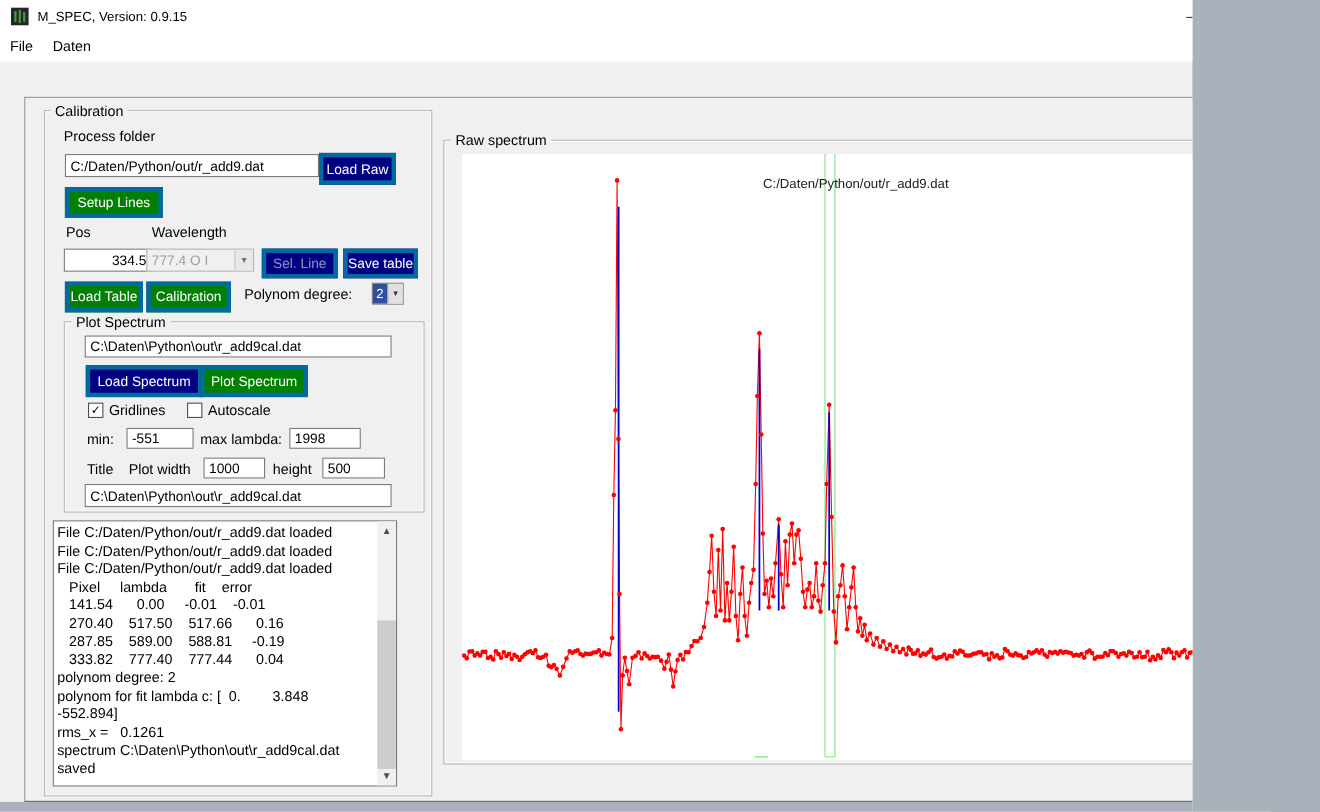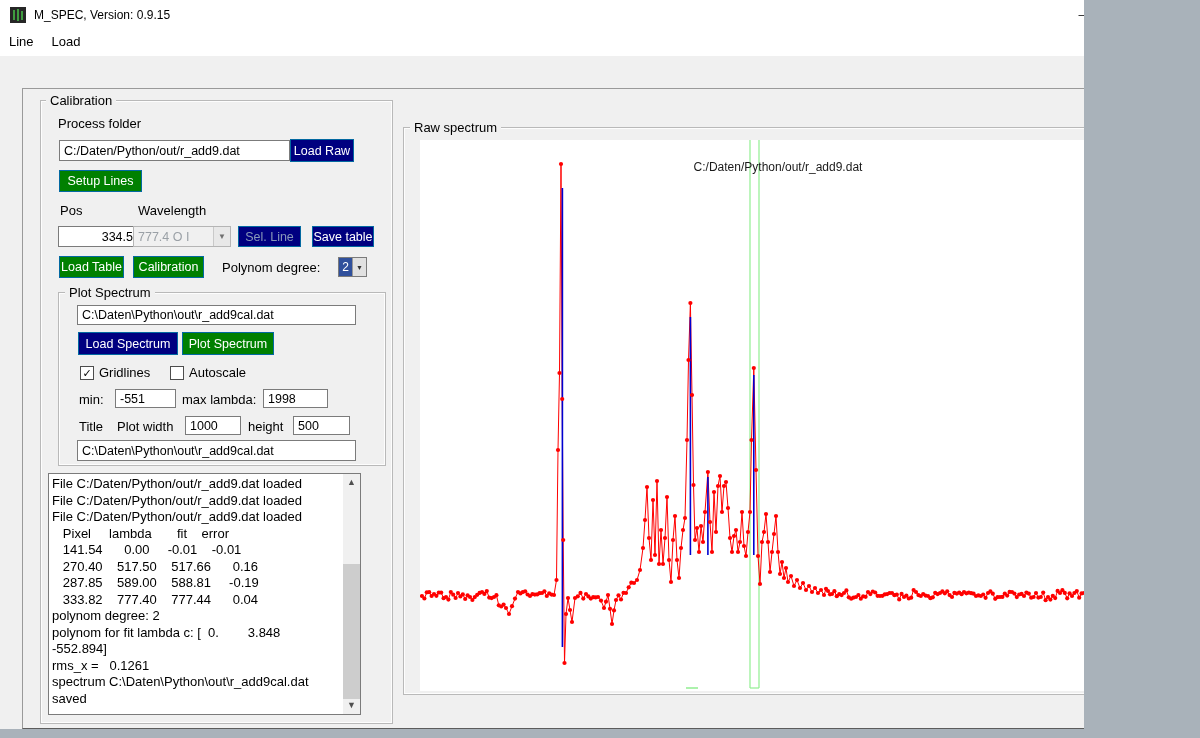--- a/index.html
+++ b/index.html
@@ -28,21 +28,21 @@
   
   .groupbox{position:absolute;border:1px solid #b9b9b9;box-shadow:inset 0 0 0 1px #fdfdfd;background:transparent;}
   .grouplabel{position:absolute;background:#f0f0f0;padding:0 4px;font-size:13px;color:#000;z-index:3;}
 
   .lbl{position:absolute;font-size:13px;color:#000;white-space:nowrap;}
   .inp{position:absolute;background:#fff;border:1px solid #7b7b7b;font-size:12.5px;color:#000;
     padding:0 4px;white-space:nowrap;overflow:hidden;display:flex;align-items:center;}
   .inp.flat{background:#f0f0f0;border-color:#aeaeae;}
   .inp.right{justify-content:flex-end;}
   .btn{position:absolute;display:flex;align-items:center;justify-content:center;font-size:12.5px;
-    color:#fff;border:1px solid #0369a1;cursor:default;white-space:nowrap;}
+    color:#fff;border:4px solid #0369a1;cursor:default;white-space:nowrap;}
   .btn.navy{background:#000080;}
   .btn.green{background:#008000;}
   .btn.navy.disabled{color:#8798b8;}
 
   .combo{position:absolute;background:#f0f0f0;border:1px solid #b5b5b5;display:flex;align-items:center;}
   .combo .val{flex:1;font-size:12.5px;color:#9aa0a6;padding-left:4px;white-space:nowrap;overflow:hidden;}
   .combo .arrow{width:16px;height:100%;border-left:1px solid #c9c9c9;display:flex;align-items:center;
     justify-content:center;font-size:8px;color:#707070;background:#e8e8e8;}
 
   .spinner{position:absolute;display:flex;border:1px solid #7b7b7b;background:#fff;}
@@ -83,21 +83,21 @@
       <span style="left:3px;height:10px;top:3px;"></span>
         <span style="left:7px;"></span>
         <span style="left:11px;height:9px;top:4px;"></span>
     </div>
     <div class="title-text">M_SPEC, Version: 0.9.15</div>
     <div class="winbtn" style="left:1062px;">—</div>
     <div class="winbtn" style="left:1107px;">□</div>
     <div class="winbtn" style="left:1152px;">✕</div>
   </div>
 
-  <div class="menubar"><div class="menu-item">Line</div><div class="menu-item">Load</div></div>
+  <div class="menubar"><div class="menu-item">File</div><div class="menu-item">Daten</div></div>
 
   <div class="notebook"></div>
 
   <div class="groupbox" style="left:40px;top:100px;width:351px;height:622px;"></div>
   <div class="grouplabel" style="left:46px;top:93px;">Calibration</div>
 
   <div class="lbl" style="left:58px;top:116px;">Process folder</div>
 
   <div class="inp" style="left:59px;top:140px;width:221px;height:19px;">C:/Daten/Python/out/r_add9.dat</div>
   <div class="btn navy" style="left:290px;top:139px;width:62px;height:21px;">Load Raw</div>

